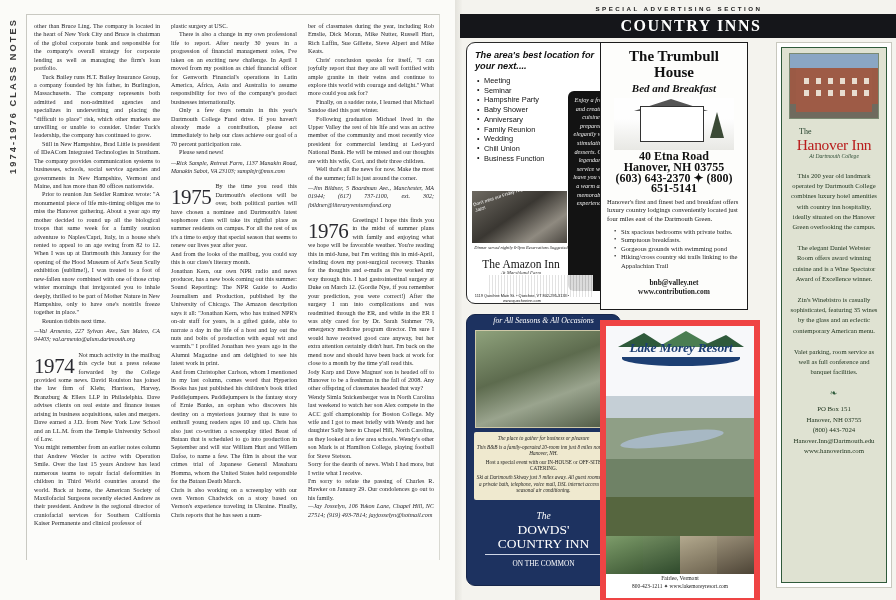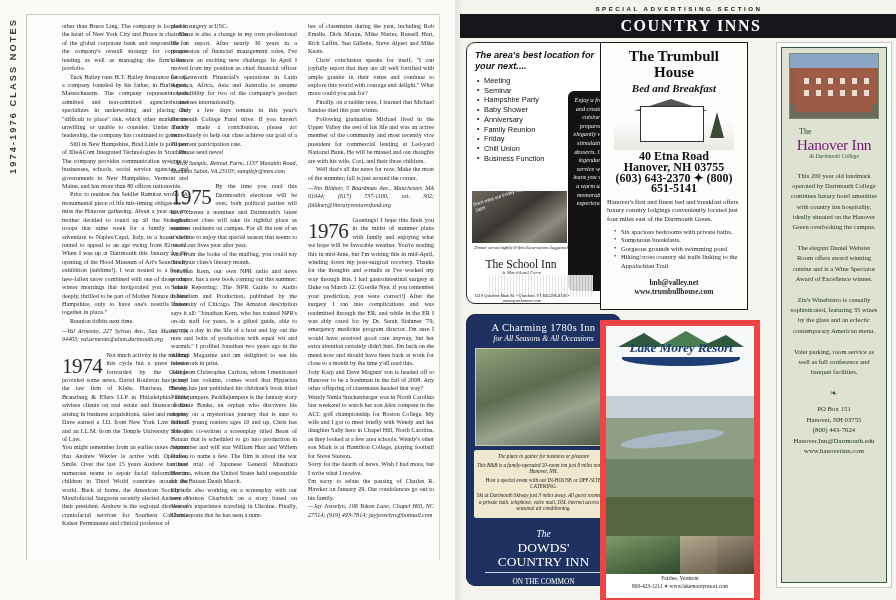--- a/index.html
+++ b/index.html
@@ -22,21 +22,21 @@
   }
   .vertical-tab span{
     writing-mode:vertical-rl;transform:rotate(180deg);
     font-family:"Liberation Sans", sans-serif;
     font-size:9.2px;font-weight:bold;letter-spacing:2.1px;color:#3a3a3a;
     white-space:nowrap;
   }
 
   .cols{position:absolute;left:34px;top:22px;width:400px;height:520px;}
   .col{position:absolute;top:0;width:126px;height:520px;overflow:hidden;}
-  .col.c1{left:0;margin-left:28px;}
+  .col.c1{left:0;}
   .col.c2{left:137px;}
   .col.c3{left:274px;}
 
   p.body{
     margin:0 0 0 0;
     font-size:6.15px;line-height:8.42px;text-align:justify;
     text-indent:8px;color:#24242a;
     font-family:"Liberation Serif", serif;
   }
   p.body.noind{text-indent:0;}
@@ -182,21 +182,21 @@
      border:1px solid #c8c8be;box-sizing:border-box;padding:4px;}
   .h-inner{width:100%;height:100%;box-sizing:border-box;border:1.6px solid #2f5a3b;
      background:#dfe2d2;padding:5px 7px;position:relative;}
   .h-photo{width:100%;height:66px;background:linear-gradient(180deg,#8aa6c4 0 22%,#9b5a45 22% 78%,#6f6a5e 78% 100%);
      position:relative;overflow:hidden;border:1px solid #7a8a72;box-sizing:border-box;}
   .h-bld{position:absolute;left:6px;top:14px;right:6px;bottom:6px;background:#9e5b46;}
   .h-win{position:absolute;background:#e8ddd0;width:5px;height:6px;}
   .h-title{text-align:center;margin-top:9px;}
   .h-the{font-family:"Liberation Serif",serif;font-size:8px;color:#24402b;display:block;
      text-align:left;margin-left:10px;line-height:8px;}
-  .h-main{font-family:"Liberation Serif",serif;font-size:15.5px;color:#701a75;line-height:17px;
+  .h-main{font-family:"Liberation Serif",serif;font-size:15.5px;color:#b91c1c;line-height:17px;
      letter-spacing:-0.3px;}
   .h-at{font-family:"Liberation Serif",serif;font-style:italic;font-size:5.6px;color:#2c4a33;}
   .h-body{margin-top:12px;text-align:center;font-family:"Liberation Serif",serif;
      font-size:6.6px;line-height:10.2px;color:#20351f;}
   .h-body p{margin:0 0 11px;}
   .h-orn{text-align:center;font-size:9px;color:#2f5a3b;margin:4px 0 6px;letter-spacing:1px;}
   .h-contact{text-align:center;font-family:"Liberation Serif",serif;font-size:6.8px;
      line-height:10.4px;color:#20351f;}
 
   .spine{position:absolute;left:455px;top:0;width:9px;height:600px;
@@ -282,38 +282,37 @@
       <div class="q-head">
         <div class="l1">The area's best location for your next....</div>
       </div>
       <ul class="q-list">
         <li>Meeting</li>
         <li>Seminar</li>
         <li>Hampshire Party</li>
         <li>Baby Shower</li>
         <li>Anniversary</li>
         <li>Family Reunion</li>
-        <li>Friday</li>
+        <li>Wedding</li>
         <li>Chill Union</li>
         <li>Business Function</li>
       </ul>
       <div class="q-dark">
         <p>Enjoy a fresh and creative cuisine prepared elegantly with stimulating desserts. Our legendary service will leave you with a warm and memorable experience.</p>
       </div>
       <div class="q-photo"></div>
       <div class="q-diag">Don't miss our Friday Night Jazz!</div>
       <div class="q-cap">Dinner served nightly 6-9pm Reservations Suggested</div>
-      <div class="q-name">The School Inn</div>
+      <div class="q-name">The Amazon Inn</div>
       <div class="q-sub">At Marshland Farm</div>
       <div class="q-sketch"></div>
       <div class="q-addr">1119 Quechee Main St. • Quechee, VT 802-295-3133 • www.quecheeinn.com</div>
     </div>
 
     <div class="dowds">
-      <div class="d-t1">A Charming 1780s Inn</div>
       <div class="d-t2">for All Seasons &amp; All Occasions</div>
       <div class="d-photo"></div>
       <div class="d-cream">
         <p class="it">The place to gather for business or pleasure</p>
         <p class="it">This B&amp;B is a family-operated 20-room inn just 8 miles north of Hanover, NH.</p>
         <p>Host a special event with our IN-HOUSE or OFF-SITE CATERING.</p>
         <p class="it">Ski at Dartmouth Skiway just 3 miles away. All guest rooms host a private bath, telephone, voice mail, DSL internet access and seasonal air conditioning.</p>
       </div>
       <div class="d-name">
         <span class="w1">The</span>
@@ -343,21 +342,21 @@
       <div class="t-addr">Hanover, NH 03755</div>
       <div class="t-addr">(603) 643-2370 ✦ (800) 651-5141</div>
       <div class="t-body">Hanover's first and finest bed and breakfast offers luxury country lodgings conveniently located just four miles east of the Dartmouth Green.</div>
       <ul class="t-list">
         <li>Six spacious bedrooms with private baths.</li>
         <li>Sumptuous breakfasts.</li>
         <li>Gorgeous grounds with swimming pond</li>
         <li>Hiking/cross country ski trails linking to the Appalachian Trail</li>
       </ul>
       <div class="t-web">bnb@valley.net</div>
-      <div class="t-web" style="margin-top:0">www.trumbullhouse.com</div>
+      <div class="t-web" style="margin-top:0">www.contribution.com</div>
     </div>
 
     <div class="lakemorey">
       <div class="lm-top">
         <svg class="lm-hills" viewBox="0 0 132 18">
           <path d="M4 17 L30 3 L52 17 Z" fill="#2f5a3b"></path>
           <path d="M44 17 L72 1 L100 17 Z" fill="#4a7d52"></path>
           <path d="M86 17 L112 5 L130 17 Z" fill="#2f5a3b"></path>
         </svg>
         <div class="lm-logo">Lake Morey Resort</div>

